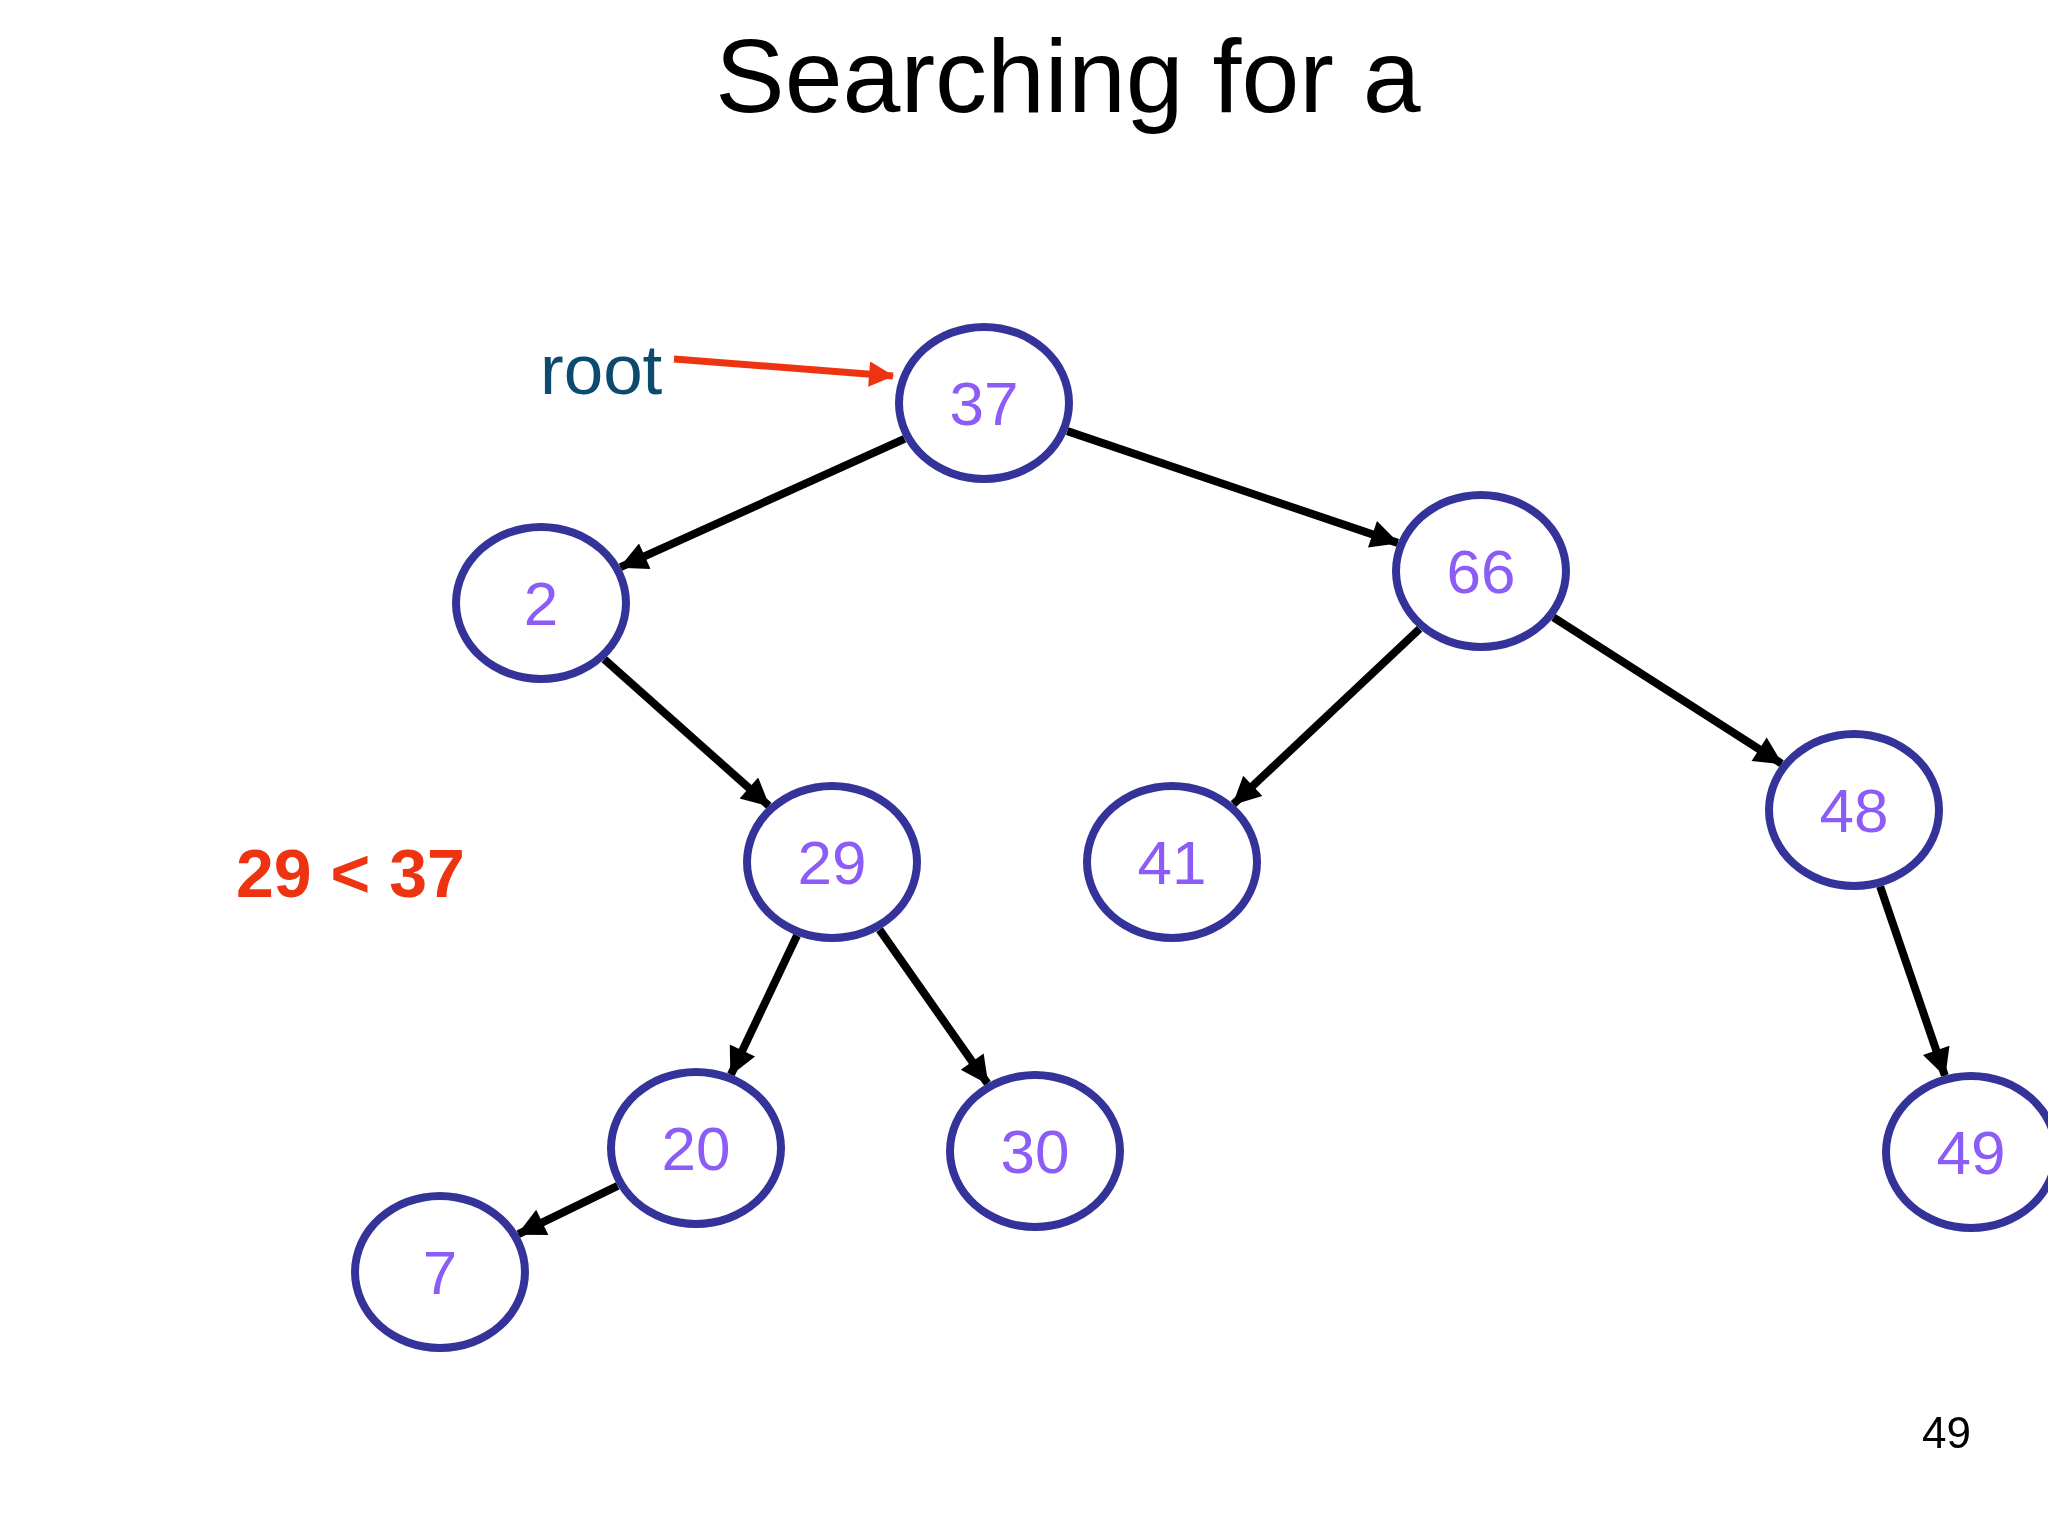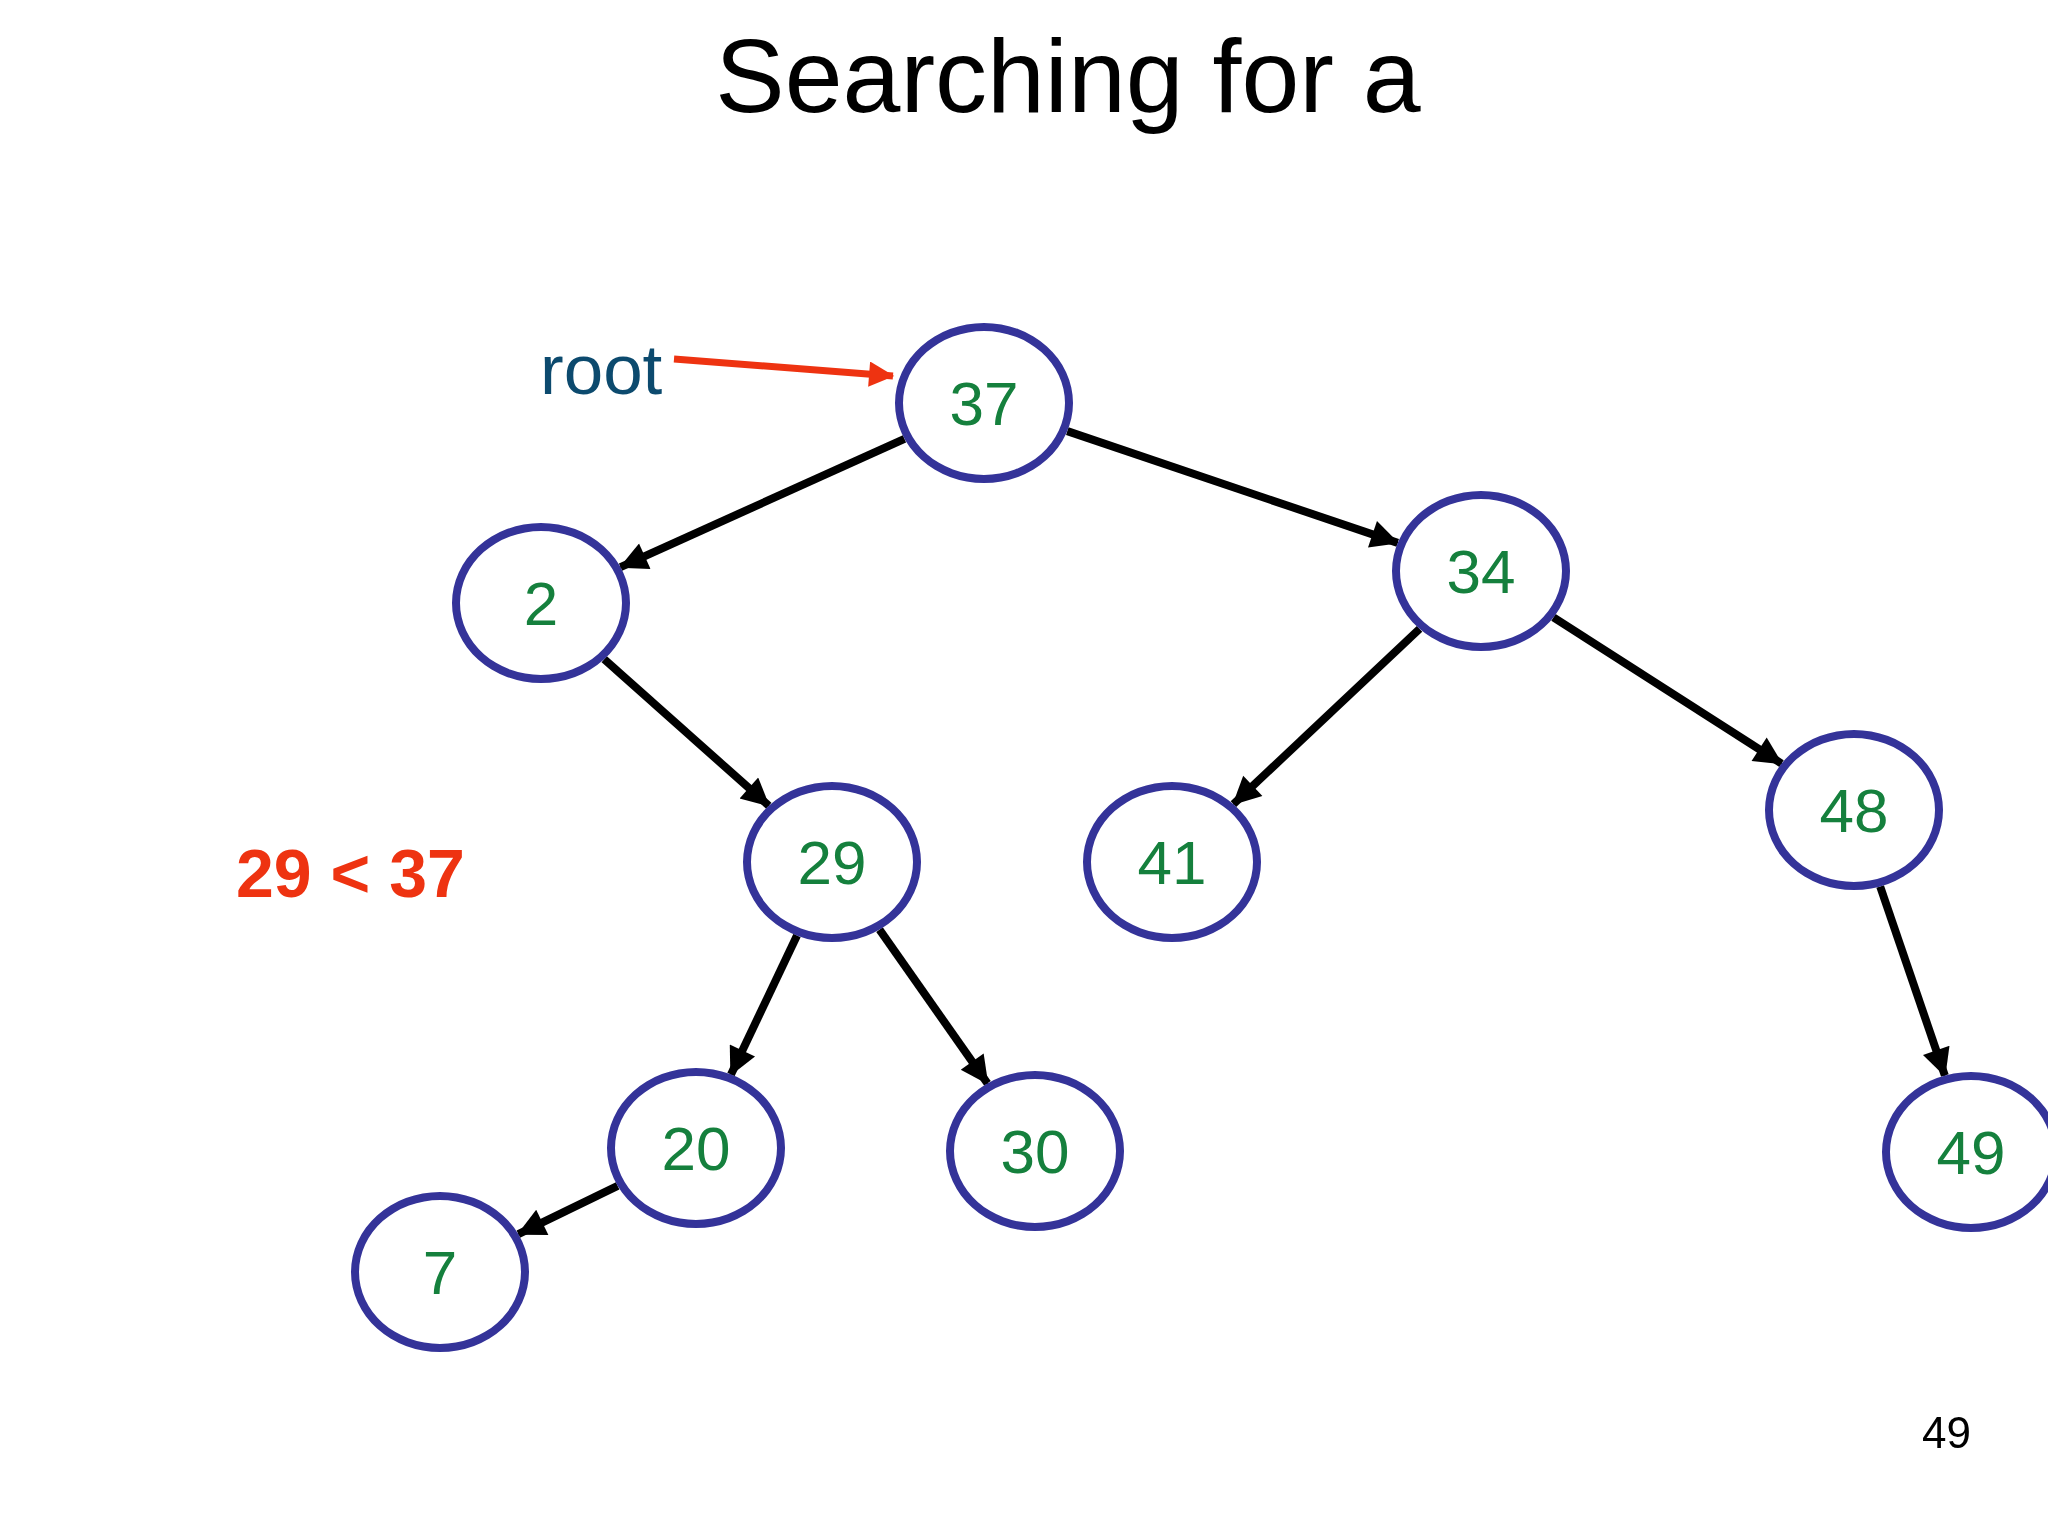--- a/index.html
+++ b/index.html
@@ -37,21 +37,21 @@
   .node {
     position: absolute;
     box-sizing: border-box;
     border: 8px solid var(--node-stroke, #343399);
     border-radius: 50%;
     background: #ffffff;
     display: flex;
     align-items: center;
     justify-content: center;
     font-size: 62px;
-    color: #15803d;
+    color: #8b5cf6;
   }
   .root-label {
     position: absolute;
     left: 496px;
     top: 334px;
     font-size: 71px;
     line-height: 1;
     color: #0c4a6e;
   }
   .comparison {
@@ -114,21 +114,21 @@
   </svg>
 
   <div id="nodes-layer">
       <div class="node" style="left: 851px; top: 323px; width: 178px; height: 160px;">
         <span>37</span>
       </div>
       <div class="node" style="left: 408px; top: 523px; width: 178px; height: 160px;">
         <span>2</span>
       </div>
       <div class="node" style="left: 1348px; top: 491px; width: 178px; height: 160px;">
-        <span>34</span>
+        <span>66</span>
       </div>
       <div class="node" style="left: 699px; top: 782px; width: 178px; height: 160px;">
         <span>29</span>
       </div>
       <div class="node" style="left: 1039px; top: 782px; width: 178px; height: 160px;">
         <span>41</span>
       </div>
       <div class="node" style="left: 1721px; top: 730px; width: 178px; height: 160px;">
         <span>48</span>
       </div>

